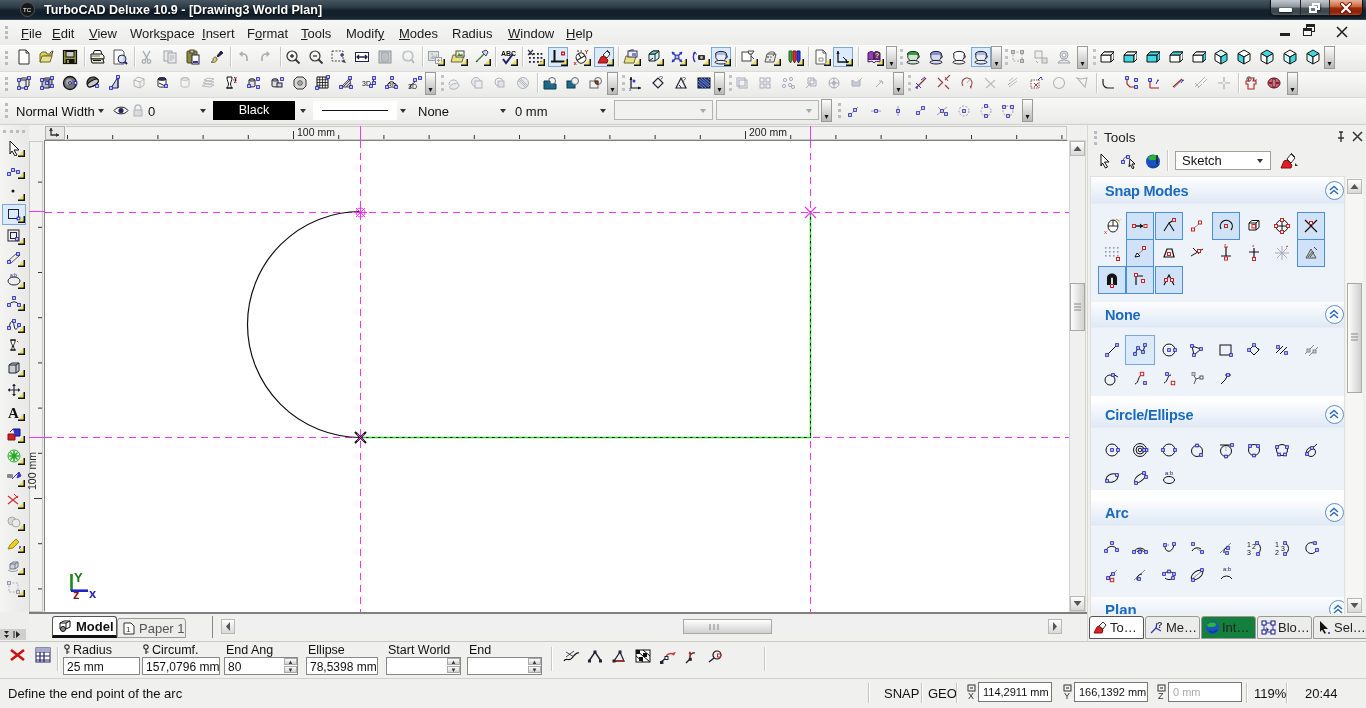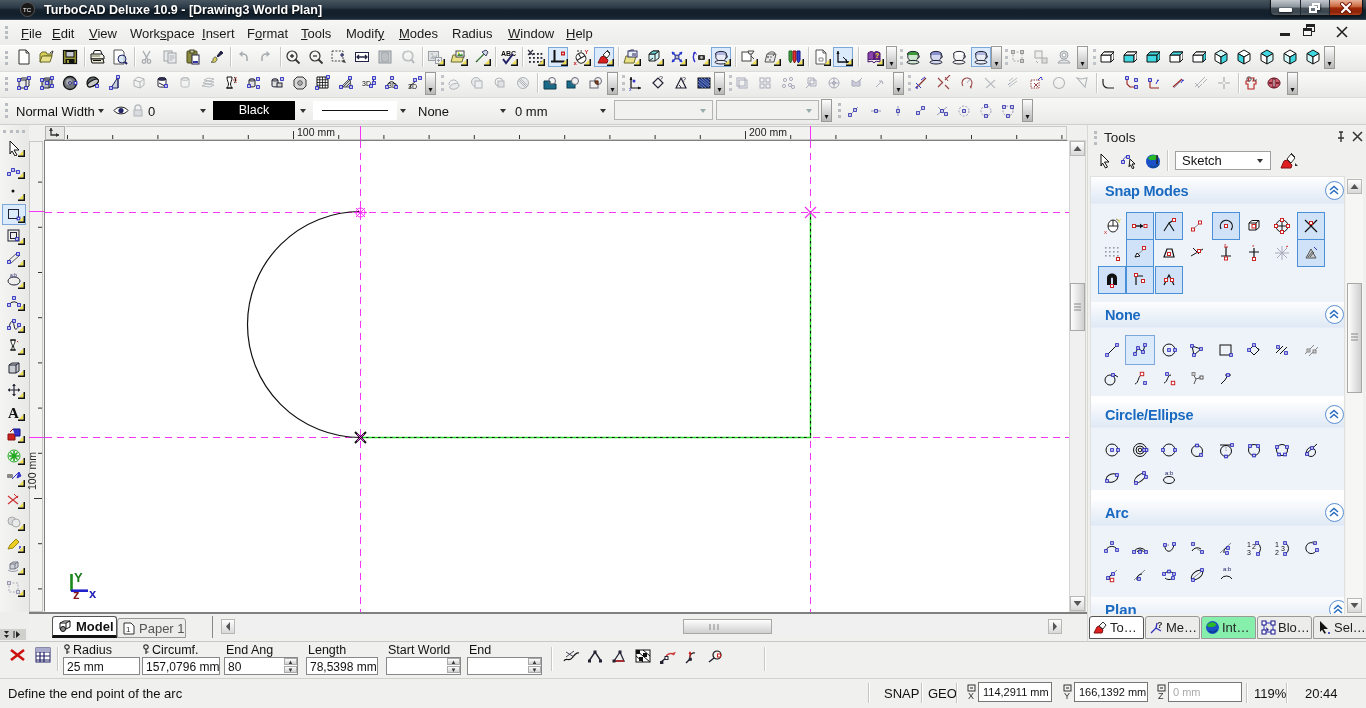--- a/index.html
+++ b/index.html
@@ -2060,21 +2060,21 @@
     </svg>
     <span style="margin-left:2px">To…</span>
   </div>
 <div style="position:absolute;left:1145px;top:616px;width:55px;height:23px;background:#ececea;border:1px solid #999;border-radius:3px 3px 0 0;display:flex;align-items:center;padding-left:3px;font-size:13px;color:#222;overflow:hidden;">
     <svg width="15" height="15" viewBox="0 0 15 15">
       <path d="M2 13l5-5m0 0l5 3M7 8l1-5" fill="none" stroke="#33b" stroke-width="1.3"></path>
       <text x="8" y="8" font-size="9" font-weight="bold" fill="#333">?</text>
     </svg>
     <span style="margin-left:2px">Me…</span>
   </div>
-<div style="position:absolute;left:1201px;top:616px;width:55px;height:23px;background:#86efac;border:1px solid #999;border-radius:3px 3px 0 0;display:flex;align-items:center;padding-left:3px;font-size:13px;color:#222;overflow:hidden;">
+<div style="position:absolute;left:1201px;top:616px;width:55px;height:23px;background:#15803d;border:1px solid #999;border-radius:3px 3px 0 0;display:flex;align-items:center;padding-left:3px;font-size:13px;color:#222;overflow:hidden;">
     <svg width="15" height="15" viewBox="0 0 15 15">
       <circle cx="7.5" cy="7.5" r="6.5" fill="#1a50c8"></circle>
       <path d="M2 5c2-3 7-4 9-1 1 2-2 3-4 3S3 8 2 5z" fill="#28b828"></path>
       <path d="M4 11c3 2 6 1 8-1" fill="none" stroke="#0a3a8a" stroke-width="1.5"></path>
     </svg>
     <span style="margin-left:2px">Int…</span>
   </div>
 <div style="position:absolute;left:1257px;top:616px;width:55px;height:23px;background:#ececea;border:1px solid #999;border-radius:3px 3px 0 0;display:flex;align-items:center;padding-left:3px;font-size:13px;color:#222;overflow:hidden;">
     <svg width="15" height="15" viewBox="0 0 15 15">
       <rect x="3" y="3" width="9" height="9" fill="none" stroke="#33b"></rect>
@@ -2122,21 +2122,21 @@
     </svg>
   </div>
 <div style="position:absolute;left:152px;top:643px;width:55px;height:14px;font-size:12.5px;color:#111;">Circumf.</div>
 <div style="position:absolute;left:142px;top:657px;width:78px;height:18px;background:#fff;border:1px solid #888;font-size:12px;color:#111;padding:2px 0 0 3px;white-space:nowrap;overflow:hidden;">157,0796 mm</div>
 <div style="position:absolute;left:226px;top:643px;width:50px;height:14px;font-size:12.5px;color:#111;">End Ang</div>
 <div style="position:absolute;left:224px;top:657px;width:74px;height:18px;background:#fff;border:1px solid #888;font-size:12px;color:#111;padding:2px 0 0 3px;white-space:nowrap;overflow:hidden;">80</div>
 <div style="position:absolute;left:283px;top:657px;width:15px;height:18px;">
     <div style="position:absolute;right:1px;top:1px;width:13px;height:7px;background:linear-gradient(#fdfdfd,#d0d0d0);border:1px solid #aaa;font-size:6px;text-align:center;line-height:7px;color:#333">▲</div>
     <div style="position:absolute;right:1px;top:9px;width:13px;height:7px;background:linear-gradient(#fdfdfd,#d0d0d0);border:1px solid #aaa;font-size:6px;text-align:center;line-height:7px;color:#333">▼</div>
   </div>
-<div style="position:absolute;left:308px;top:643px;width:45px;height:14px;font-size:12.5px;color:#111;">Length</div>
+<div style="position:absolute;left:308px;top:643px;width:45px;height:14px;font-size:12.5px;color:#111;">Ellipse</div>
 <div style="position:absolute;left:306px;top:657px;width:72px;height:18px;background:#fff;border:1px solid #888;font-size:12px;color:#111;padding:2px 0 0 3px;white-space:nowrap;overflow:hidden;">78,5398 mm</div>
 <div style="position:absolute;left:388px;top:643px;width:65px;height:14px;font-size:12.5px;color:#111;">Start World</div>
 <div style="position:absolute;left:386px;top:657px;width:75px;height:18px;background:#fff;border:1px solid #888;font-size:12px;color:#111;padding:2px 0 0 3px;white-space:nowrap;overflow:hidden;"></div>
 <div style="position:absolute;left:446px;top:657px;width:15px;height:18px;">
     <div style="position:absolute;right:1px;top:1px;width:13px;height:7px;background:linear-gradient(#fdfdfd,#d0d0d0);border:1px solid #aaa;font-size:6px;text-align:center;line-height:7px;color:#333">▲</div>
     <div style="position:absolute;right:1px;top:9px;width:13px;height:7px;background:linear-gradient(#fdfdfd,#d0d0d0);border:1px solid #aaa;font-size:6px;text-align:center;line-height:7px;color:#333">▼</div>
   </div>
 <div style="position:absolute;left:469px;top:643px;width:60px;height:14px;font-size:12.5px;color:#111;">End Length</div>
 <div style="position:absolute;left:467px;top:657px;width:75px;height:18px;background:#fff;border:1px solid #888;font-size:12px;color:#111;padding:2px 0 0 3px;white-space:nowrap;overflow:hidden;"></div>
 <div style="position:absolute;left:527px;top:657px;width:15px;height:18px;">

